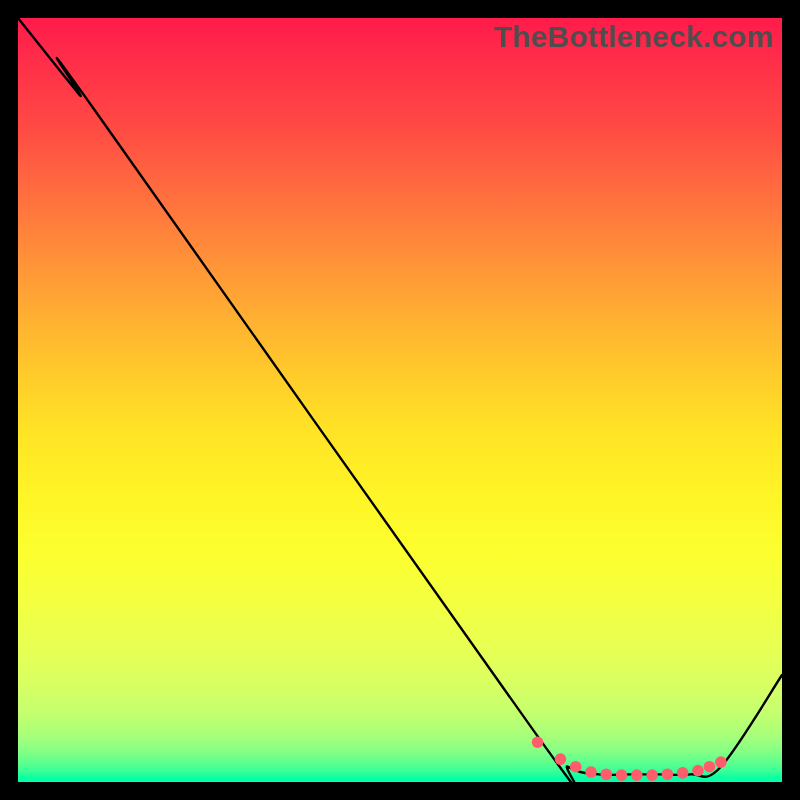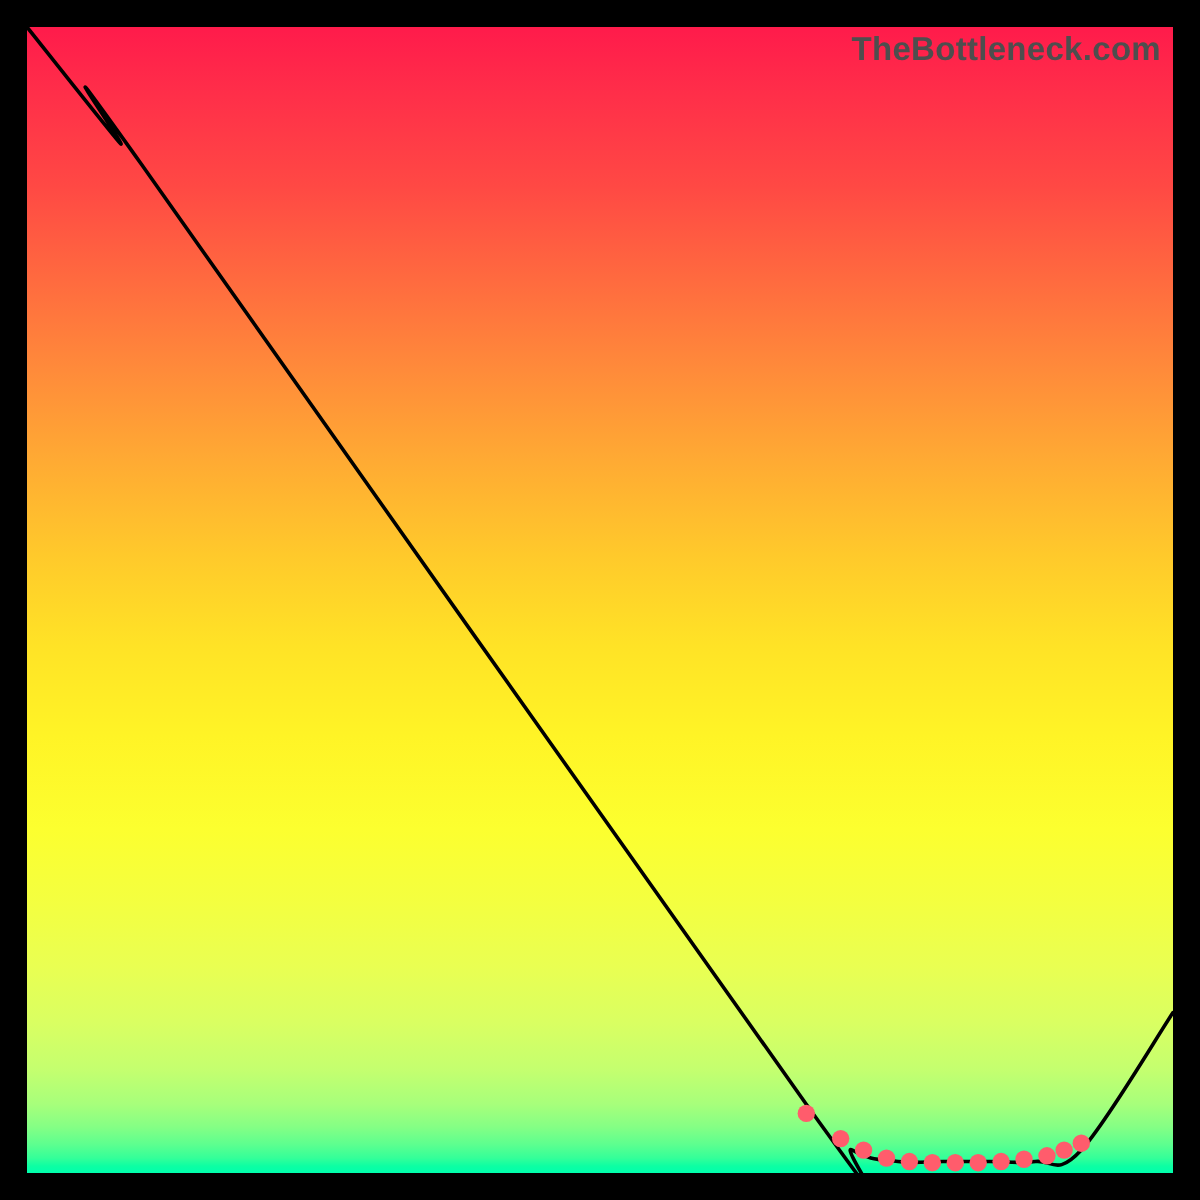--- a/index.html
+++ b/index.html
@@ -38,21 +38,21 @@
       #0cffa3 99.4%,
       #00ffad 100%
     );
     overflow: hidden;
   }
   .watermark {
     position: absolute;
     top: 2px;
     right: 8px;
     font-family: Arial, Helvetica, sans-serif;
-    font-size: 22px;
+    font-size: 30px;
     font-weight: 600;
     color: #4e4e4e;
     letter-spacing: 0.2px;
     user-select: none;
     margin-left: 32px;
   }
   svg.curve {
     position: absolute;
     inset: 0;
     width: 100%;

